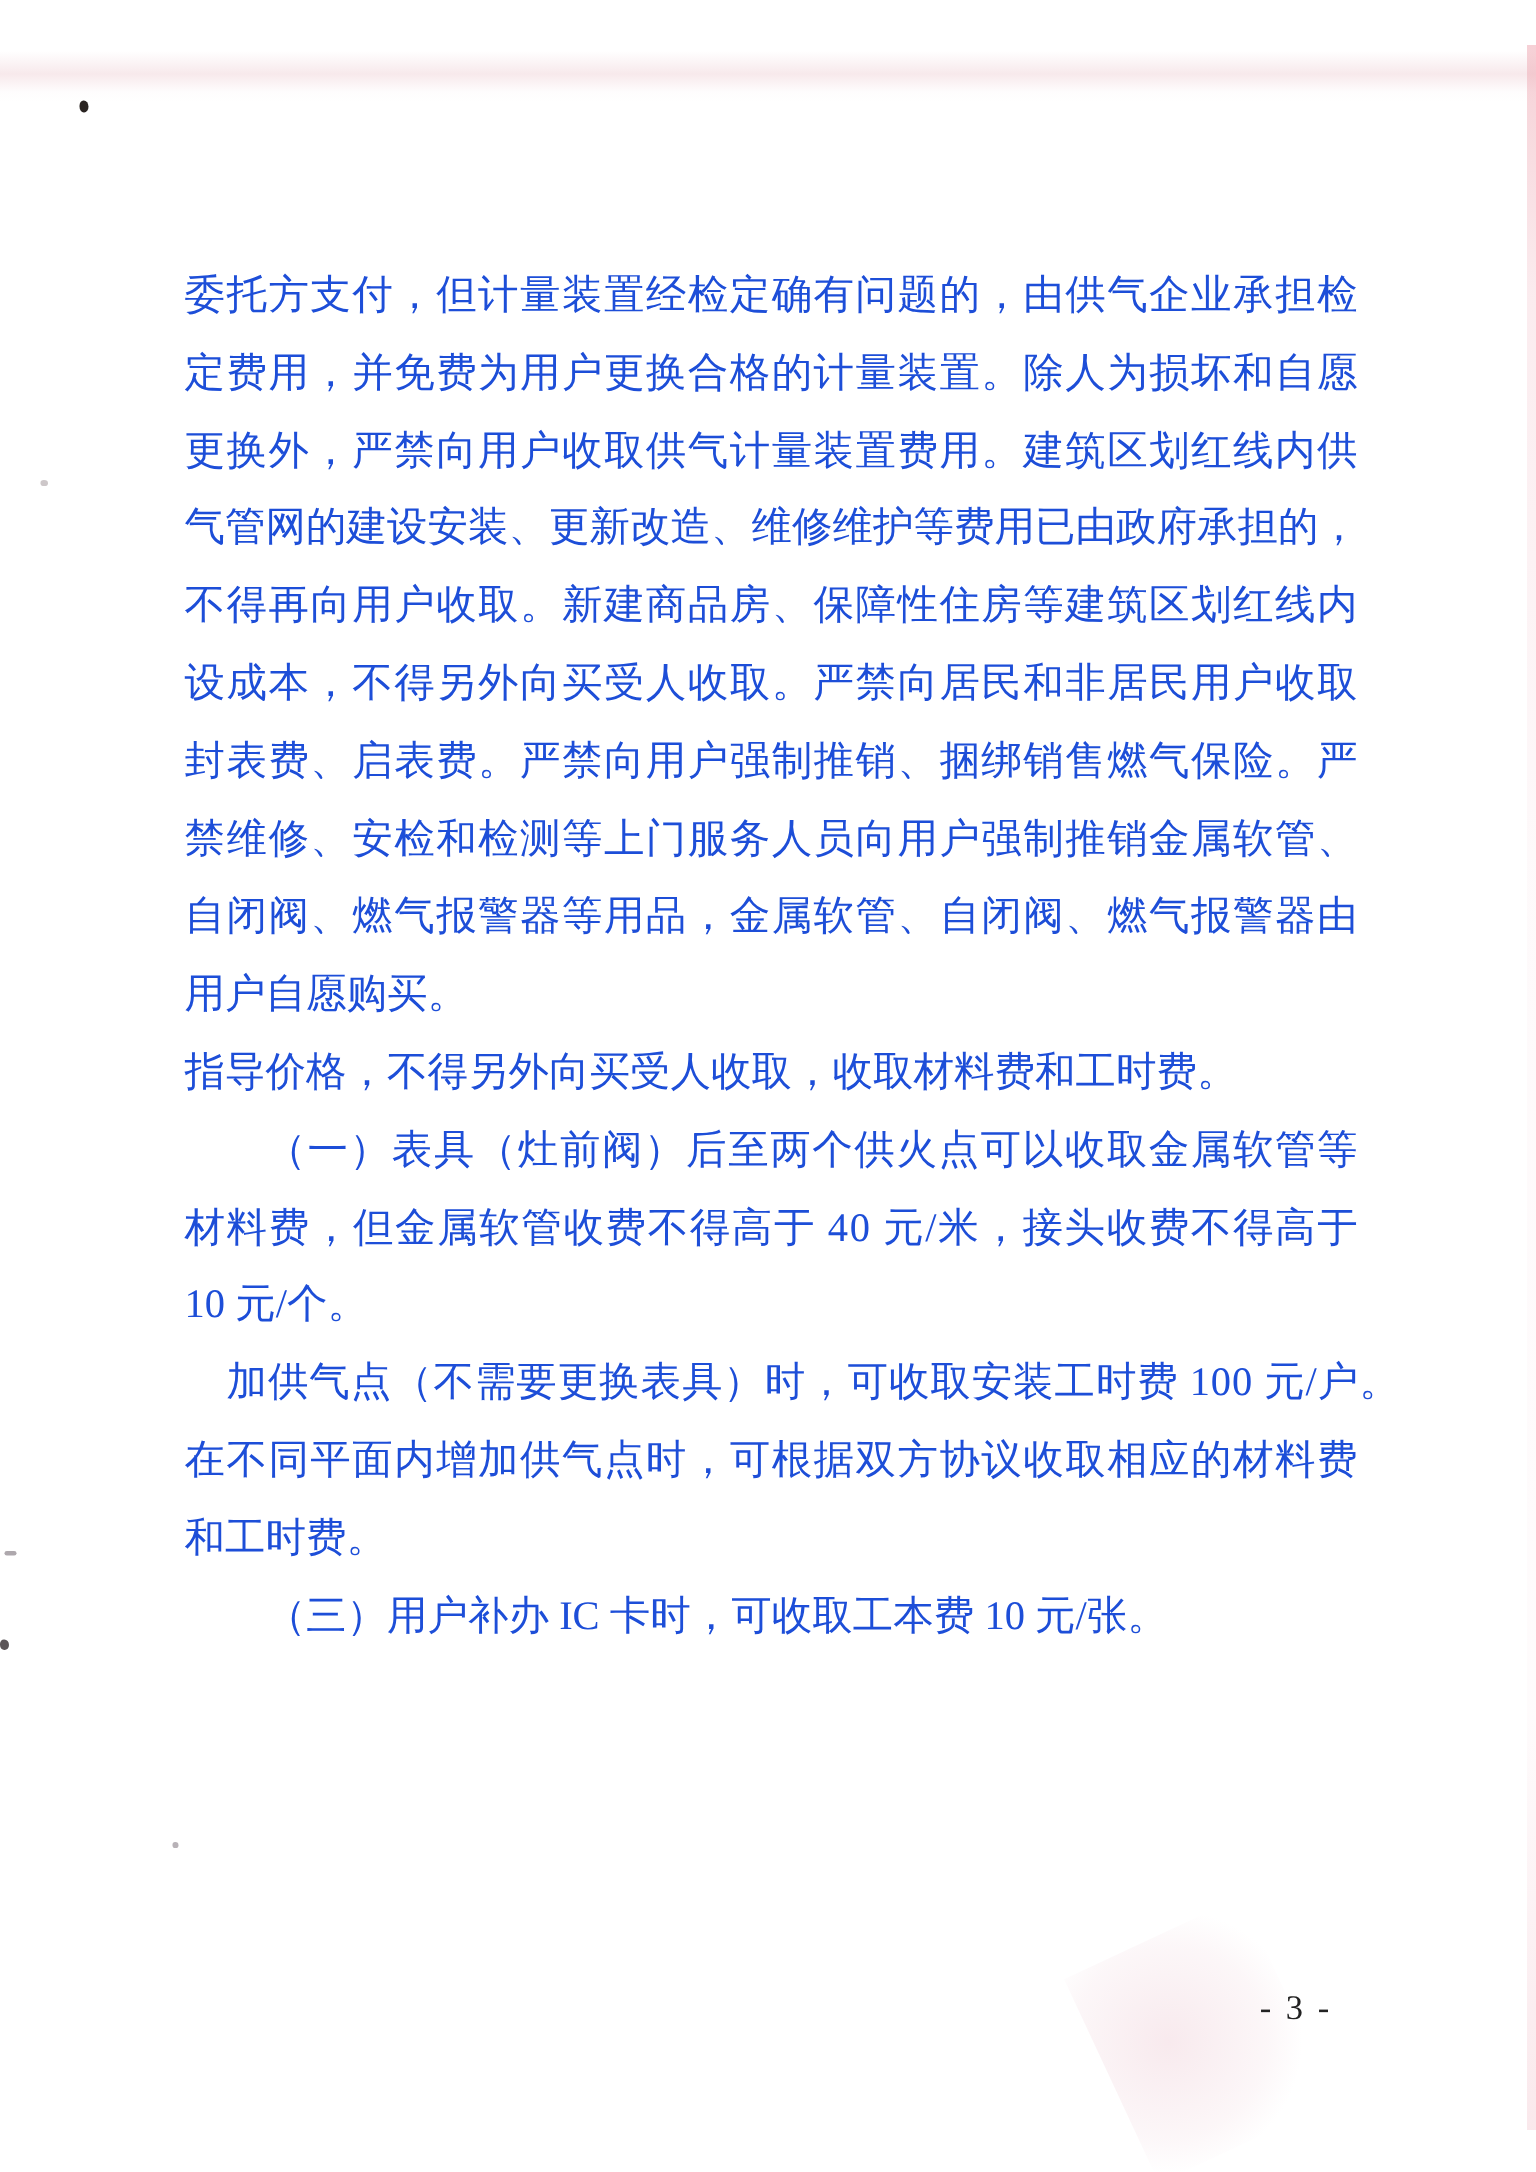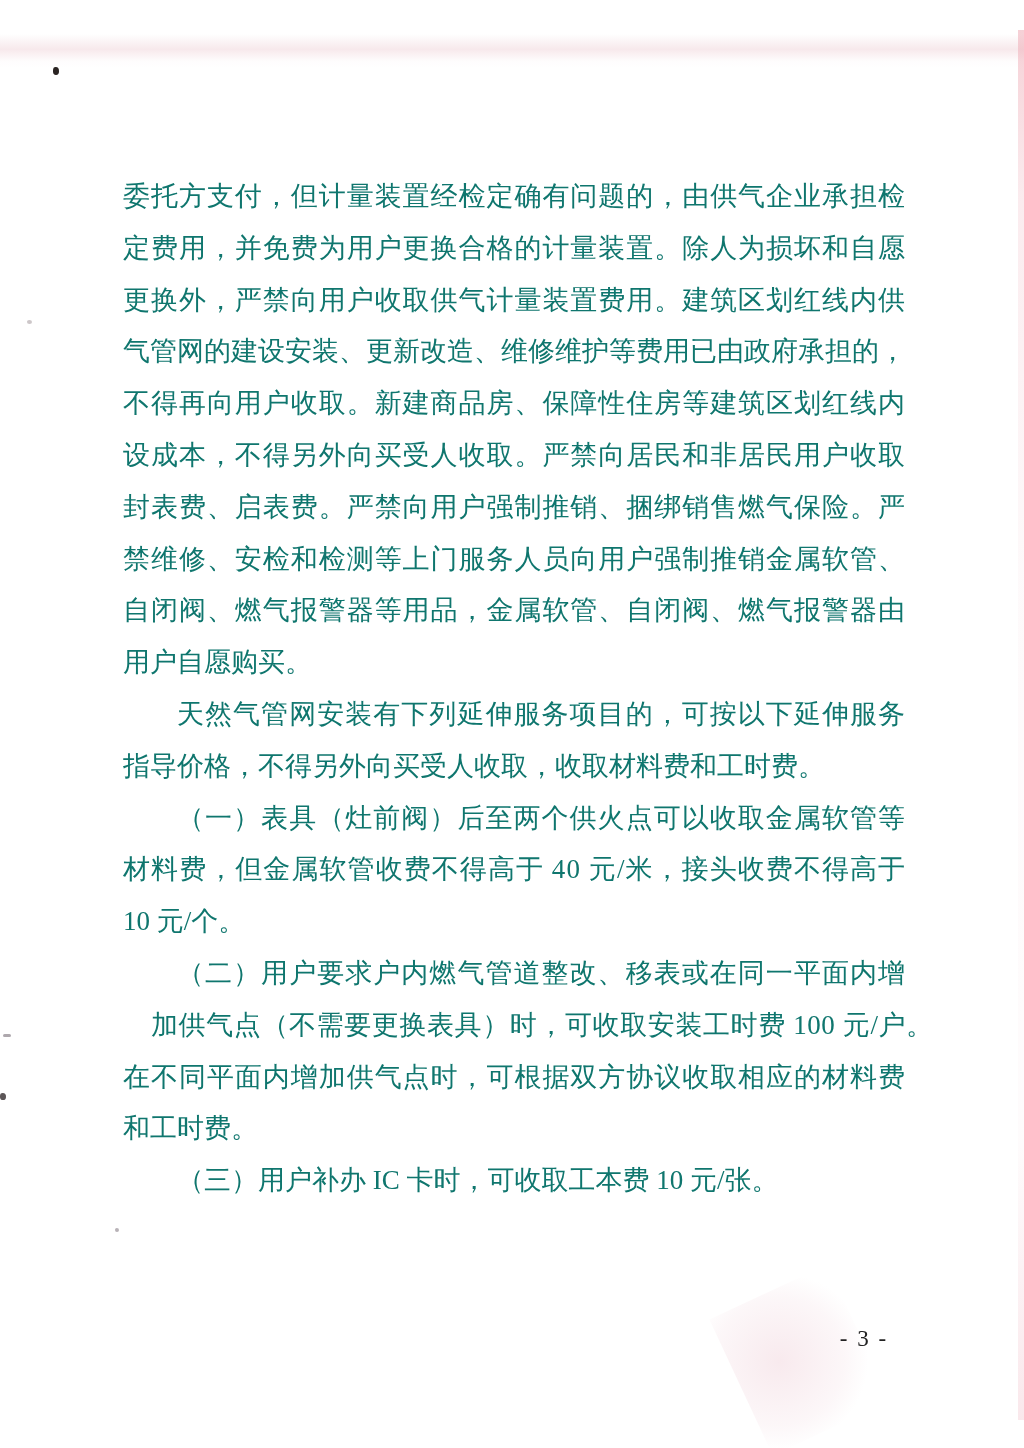--- a/index.html
+++ b/index.html
@@ -51,21 +51,21 @@
   .dot-b { left: 27px; top: 320px; width: 5px; height: 4px; background: #b8afb2; opacity: .7; }
   .dot-c { left: 3px;  top: 1034px; width: 8px; height: 3px; background: #9a9298; opacity: .8; border-radius: 2px; }
   .dot-d { left: 0px;  top: 1093px; width: 6px; height: 7px; background: #4a4446; opacity: .9; }
   .dot-e { left: 115px; top: 1228px; width: 4px; height: 4px; background: #9a9298; opacity: .7; }
 
   .content {
     position: absolute;
     left: 123px; top: 171px; width: 782px;
     font-size: 27px;
     line-height: 51.8px;
-    color: #0f766e;
+    color: #1d4ed8;
     text-rendering: optimizeLegibility;
   }
   .paragraph { margin: 0; padding: 0; }
   .line {
     height: 51.8px;
     white-space: nowrap;
     overflow: visible;
     text-align: left;
   }
   .line.indent { padding-left: 54px; }
@@ -101,30 +101,28 @@
         <div class="line" style="letter-spacing: 0.96px;"><span>更换外，严禁向用户收取供气计量装置费用。建筑区划红线内供</span></div>
         <div class="line"><span>气管网的建设安装、更新改造、维修维护等费用已由政府承担的，</span></div>
         <div class="line" style="letter-spacing: 0.96px; text-decoration: underline;"><span>不得再向用户收取。新建商品房、保障性住房等建筑区划红线内</span></div>
         <div class="line" style="letter-spacing: 0.96px;"><span>设成本，不得另外向买受人收取。严禁向居民和非居民用户收取</span></div>
         <div class="line" style="letter-spacing: 0.96px;"><span>封表费、启表费。严禁向用户强制推销、捆绑销售燃气保险。严</span></div>
         <div class="line" style="letter-spacing: 0.96px;"><span>禁维修、安检和检测等上门服务人员向用户强制推销金属软管、</span></div>
         <div class="line" style="letter-spacing: 0.96px;"><span>自闭阀、燃气报警器等用品，金属软管、自闭阀、燃气报警器由</span></div>
         <div class="line last"><span>用户自愿购买。</span></div>
       </div>
       <div class="paragraph">
-        <div class="line indent" style="letter-spacing: 1.04px;"><span>天然气管网安装有下列延伸服务项目的，可按以下延伸服务</span></div>
         <div class="line last"><span>指导价格，不得另外向买受人收取，收取材料费和工时费。</span></div>
       </div>
       <div class="paragraph">
         <div class="line indent" style="letter-spacing: 1.04px;"><span>（一）表具（灶前阀）后至两个供火点可以收取金属软管等</span></div>
         <div class="line" style="letter-spacing: 1.07px;"><span>材料费，但金属软管收费不得高于 40 元/米，接头收费不得高于</span></div>
         <div class="line last"><span>10 元/个。</span></div>
       </div>
       <div class="paragraph">
-        <div class="line indent" style="letter-spacing: 1.04px;"><span>（二）用户要求户内燃气管道整改、移表或在同一平面内增</span></div>
         <div class="line" style="letter-spacing: 0.6px; margin-left: 28px;"><span>加供气点（不需要更换表具）时，可收取安装工时费 100 元/户。</span></div>
         <div class="line" style="letter-spacing: 0.96px;"><span>在不同平面内增加供气点时，可根据双方协议收取相应的材料费</span></div>
         <div class="line last"><span>和工时费。</span></div>
       </div>
       <div class="paragraph">
         <div class="line indent last"><span>（三）用户补办 IC 卡时，可收取工本费 10 元/张。</span></div>
       </div>
     </div>
 
   <div class="footer-page-number">- 3 -</div>

